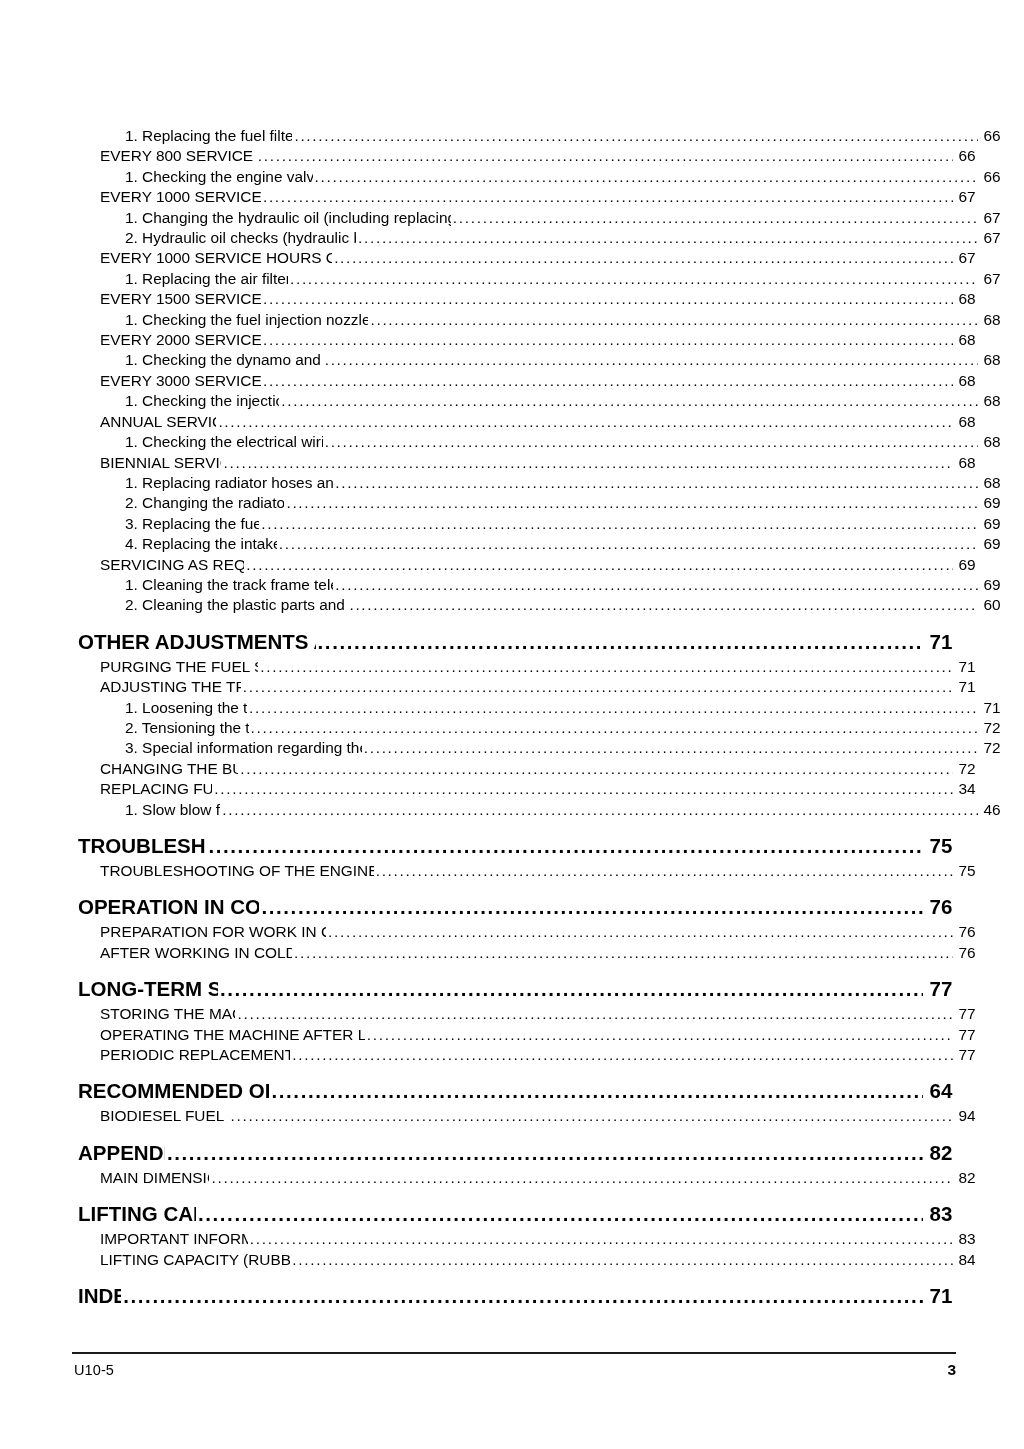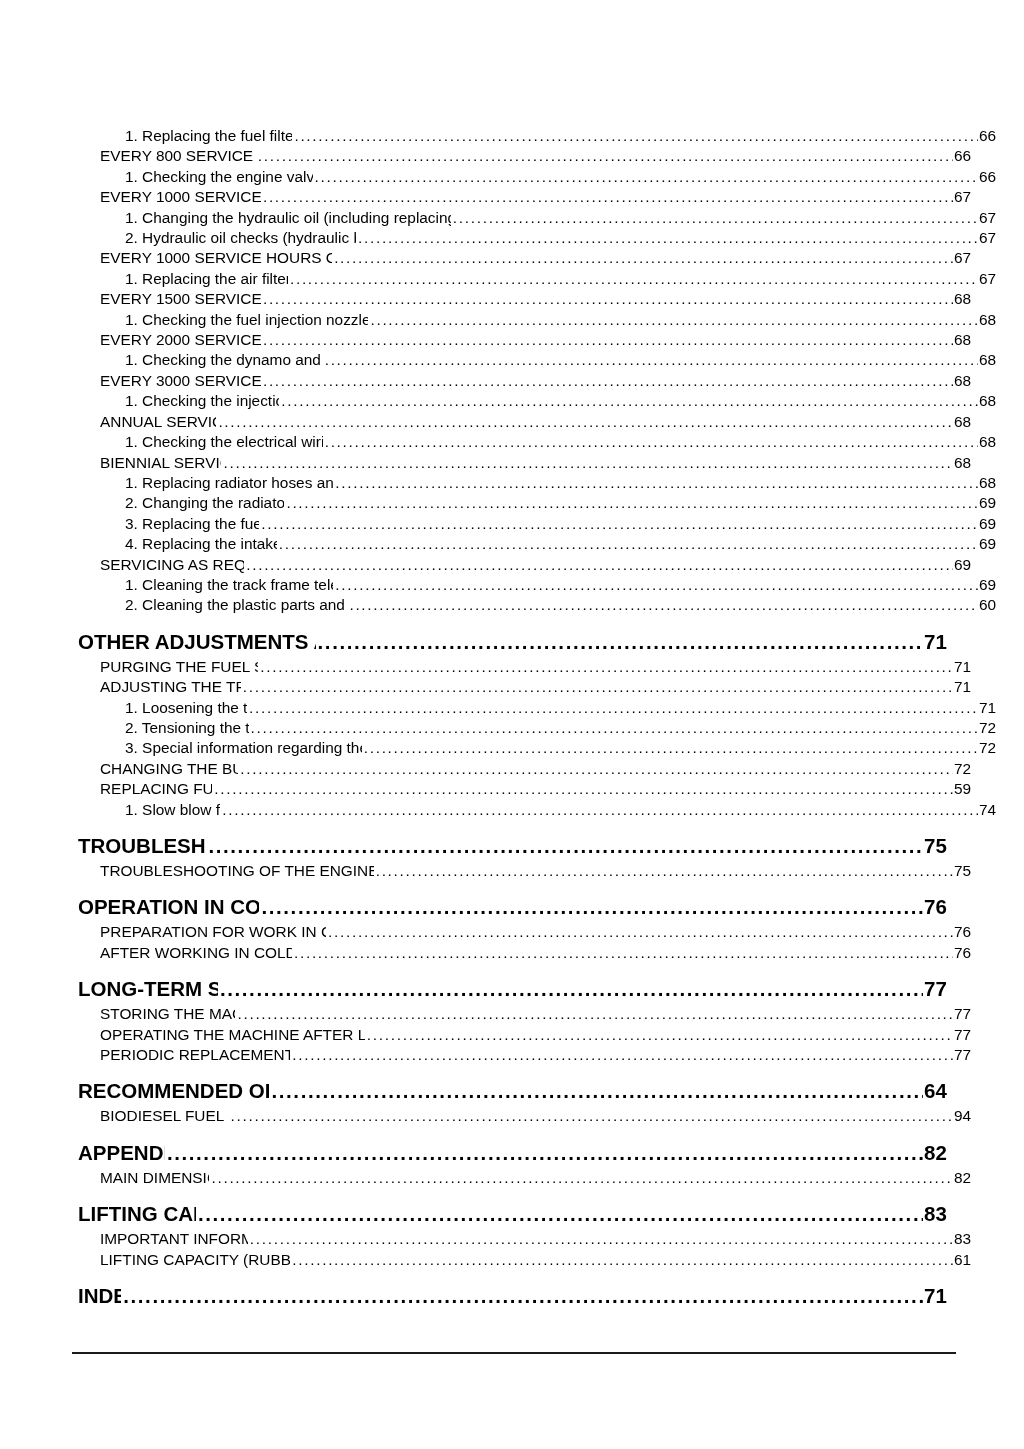--- a/index.html
+++ b/index.html
@@ -40,21 +40,21 @@
   .toc-row .leader {
     flex: 1 1 auto;
     min-width: 8px;
     overflow: hidden;
     letter-spacing: 1.7px;
     margin: 0 1px 0 2px;
     text-align: left;
   }
   .toc-row .pageno {
     flex: 0 0 auto;
-    text-align: left;
+    text-align: center;
     min-width: 26px;
   }
 
   
   .lvl1 {
     font-size: 20.5px;
     font-weight: bold;
     margin-left: 0px;
     margin-top: 13px;
     margin-bottom: 3px;
@@ -255,26 +255,26 @@
         <span class="pageno">72</span>
       </div>
       <div class="toc-row lvl2">
         <span class="label">CHANGING THE BUCKET</span>
         <span class="leader">...............................................................................................................................................................</span>
         <span class="pageno">72</span>
       </div>
       <div class="toc-row lvl2">
         <span class="label">REPLACING FUSES</span>
         <span class="leader">...............................................................................................................................................................</span>
-        <span class="pageno">59</span>
+        <span class="pageno">34</span>
       </div>
       <div class="toc-row lvl3">
         <span class="label">1. Slow blow fuse</span>
         <span class="leader">...............................................................................................................................................................</span>
-        <span class="pageno">74</span>
+        <span class="pageno">46</span>
       </div>
       <div class="toc-row lvl1">
         <span class="label">TROUBLESHOOTING</span>
         <span class="leader">...............................................................................................................................................................</span>
         <span class="pageno">75</span>
       </div>
       <div class="toc-row lvl2">
         <span class="label">TROUBLESHOOTING OF THE ENGINE AND OTHER SYSTEMS</span>
         <span class="leader">...............................................................................................................................................................</span>
         <span class="pageno">75</span>
@@ -340,25 +340,29 @@
         <span class="pageno">83</span>
       </div>
       <div class="toc-row lvl2">
         <span class="label">IMPORTANT INFORMATION</span>
         <span class="leader">...............................................................................................................................................................</span>
         <span class="pageno">83</span>
       </div>
       <div class="toc-row lvl2">
         <span class="label">LIFTING CAPACITY (RUBBER TRACK)</span>
         <span class="leader">...............................................................................................................................................................</span>
-        <span class="pageno">61</span>
+        <span class="pageno">84</span>
       </div>
       <div class="toc-row lvl1">
         <span class="label">INDEX</span>
         <span class="leader">...............................................................................................................................................................</span>
         <span class="pageno">71</span>
       </div>
     </div>
 
   <div class="footer-rule"></div>
 
+  <div class="footer">
+    <span class="doc-code">U10-5</span>
+    <span class="page-number">3</span>
+  </div>
 
 </div>
 
 </body></html>

